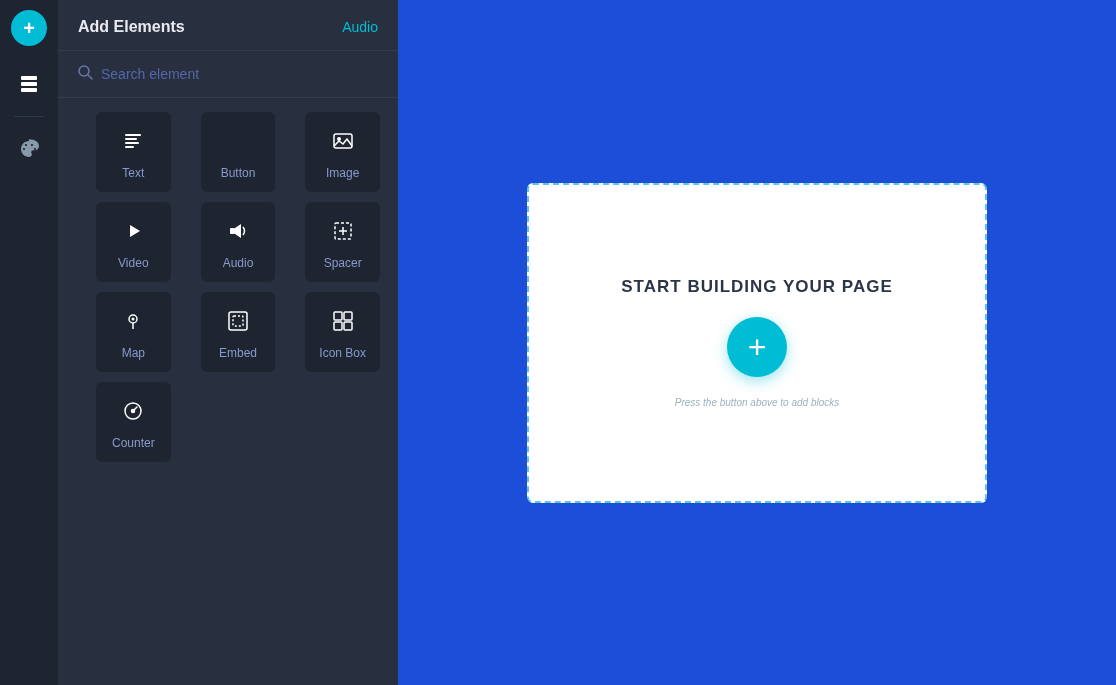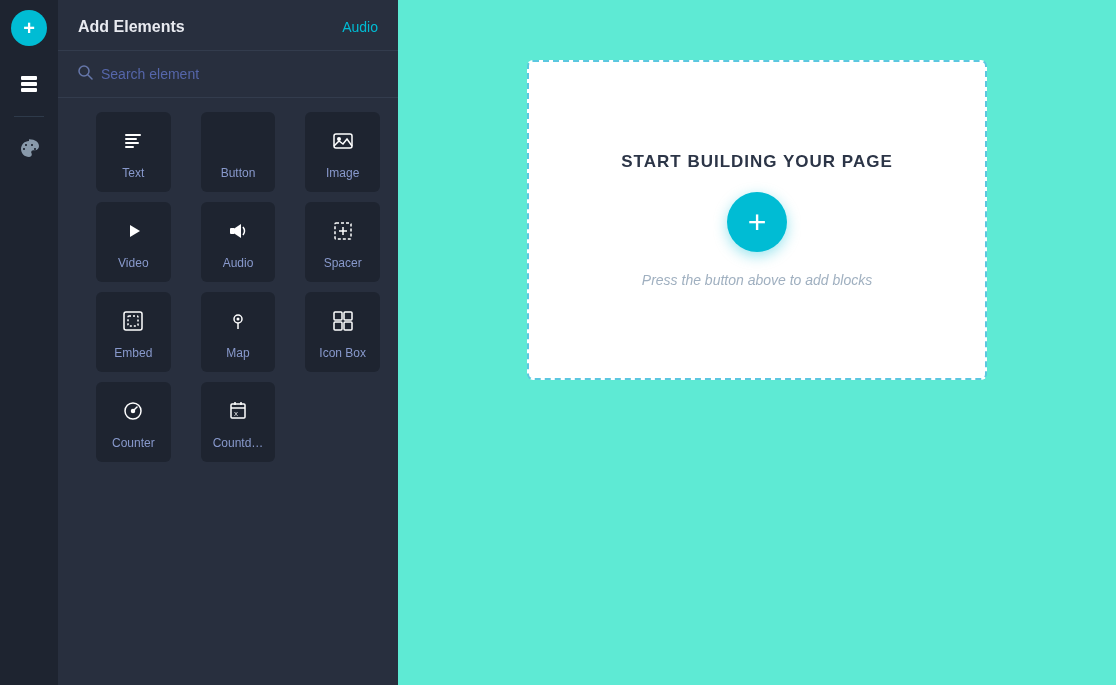--- a/index.html
+++ b/index.html
@@ -133,25 +133,25 @@
     }
     .element-label {
       color: #8899cc;
       font-size: 12px;
       text-align: center;
     }
 
     
     .main-canvas {
       flex: 1;
-      background: #5eead4;
-      display: flex;
-      align-items: flex-start;
-      justify-content: center;
-      padding: 60px;
+      background: #1d4ed8;
+      display: flex;
+      align-items: center;
+      justify-content: center;
+      padding: 44px;
     }
     .canvas-card {
       background: #fff;
       border: 2px dashed #5bc8e0;
       border-radius: 6px;
       width: 460px;
       height: 320px;
       display: flex;
       flex-direction: column;
       align-items: center;
@@ -173,21 +173,21 @@
       align-items: center;
       justify-content: center;
       color: #fff;
       font-size: 32px;
       cursor: pointer;
       box-shadow: 0 4px 14px rgba(0,188,212,0.4);
     }
     .canvas-hint {
       color: #a0b0c0;
       font-style: italic;
-      font-size: 14px;
+      font-size: 10px;
     }
   </style>
 </head>
 <body>
 
 <div class="icon-bar">
   <div class="icon-bar-top">+</div>
   <div class="icon-bar-item active">
     <svg width="20" height="20" viewBox="0 0 20 20" fill="currentColor">
       <rect x="2" y="2" width="16" height="4" rx="1"></rect>
@@ -260,61 +260,51 @@
       </div>
       <div class="element-item">
         <div class="element-icon"><svg width="22" height="22" viewBox="0 0 22 22" stroke="white" stroke-width="1.5" fill="none">
             <rect x="3" y="3" width="16" height="16" rx="1" stroke-dasharray="3,2"></rect>
             <line x1="11" y1="7" x2="11" y2="15"></line>
             <line x1="7" y1="11" x2="15" y2="11"></line>
           </svg></div>
         <div class="element-label">Spacer</div>
       </div>
       <div class="element-item">
+        <div class="element-icon"><svg width="22" height="22" viewBox="0 0 22 22" fill="white">
+            <circle cx="11" cy="9" r="4" stroke="white" stroke-width="1.5" fill="none"></circle>
+            <circle cx="11" cy="9" r="1.5" fill="white"></circle>
+            <path d="M11 13 L11 19" stroke="white" stroke-width="1.5"></path>
+          </svg></div>
+        <div class="element-label">Map</div>
+      </div>
+      <div class="element-item">
         <div class="element-icon"><svg width="22" height="22" viewBox="0 0 22 22" stroke="white" stroke-width="1.5" fill="none">
             <rect x="2" y="2" width="18" height="18" rx="2"></rect>
             <rect x="6" y="6" width="10" height="10" rx="1" stroke-dasharray="2,2"></rect>
           </svg></div>
         <div class="element-label">Embed</div>
-      </div>
-      <div class="element-item">
-        <div class="element-icon"><svg width="22" height="22" viewBox="0 0 22 22" fill="white">
-            <circle cx="11" cy="9" r="4" stroke="white" stroke-width="1.5" fill="none"></circle>
-            <circle cx="11" cy="9" r="1.5" fill="white"></circle>
-            <path d="M11 13 L11 19" stroke="white" stroke-width="1.5"></path>
-          </svg></div>
-        <div class="element-label">Map</div>
       </div>
       <div class="element-item">
         <div class="element-icon"><svg width="22" height="22" viewBox="0 0 22 22" stroke="white" stroke-width="1.5" fill="none">
             <rect x="2" y="2" width="8" height="8" rx="1"></rect>
             <rect x="12" y="2" width="8" height="8" rx="1"></rect>
             <rect x="2" y="12" width="8" height="8" rx="1"></rect>
             <rect x="12" y="12" width="8" height="8" rx="1"></rect>
           </svg></div>
         <div class="element-label">Icon Box</div>
       </div>
       <div class="element-item">
         <div class="element-icon"><svg width="22" height="22" viewBox="0 0 22 22" stroke="white" stroke-width="1.5" fill="none">
             <circle cx="11" cy="11" r="8"></circle>
             <path d="M11 11 L15 7" stroke-linecap="round"></path>
             <circle cx="11" cy="11" r="1.5" fill="white"></circle>
           </svg></div>
         <div class="element-label">Counter</div>
       </div>
-      <div class="element-item">
-        <div class="element-icon"><svg width="22" height="22" viewBox="0 0 22 22" stroke="white" stroke-width="1.5" fill="none">
-            <rect x="4" y="4" width="14" height="14" rx="1"></rect>
-            <line x1="4" y1="8" x2="18" y2="8"></line>
-            <line x1="8" y1="2" x2="8" y2="5"></line>
-            <line x1="14" y1="2" x2="14" y2="5"></line>
-            <text x="7" y="16" font-size="6" fill="white" stroke="none">X</text>
-          </svg></div>
-        <div class="element-label">Countd…</div>
-      </div>
     </div>
 </div>
 
 <div class="main-canvas">
   <div class="canvas-card">
     <span class="canvas-title">START BUILDING YOUR PAGE</span>
     <div class="canvas-add-btn">+</div>
     <span class="canvas-hint">Press the button above to add blocks</span>
   </div>
 </div>

